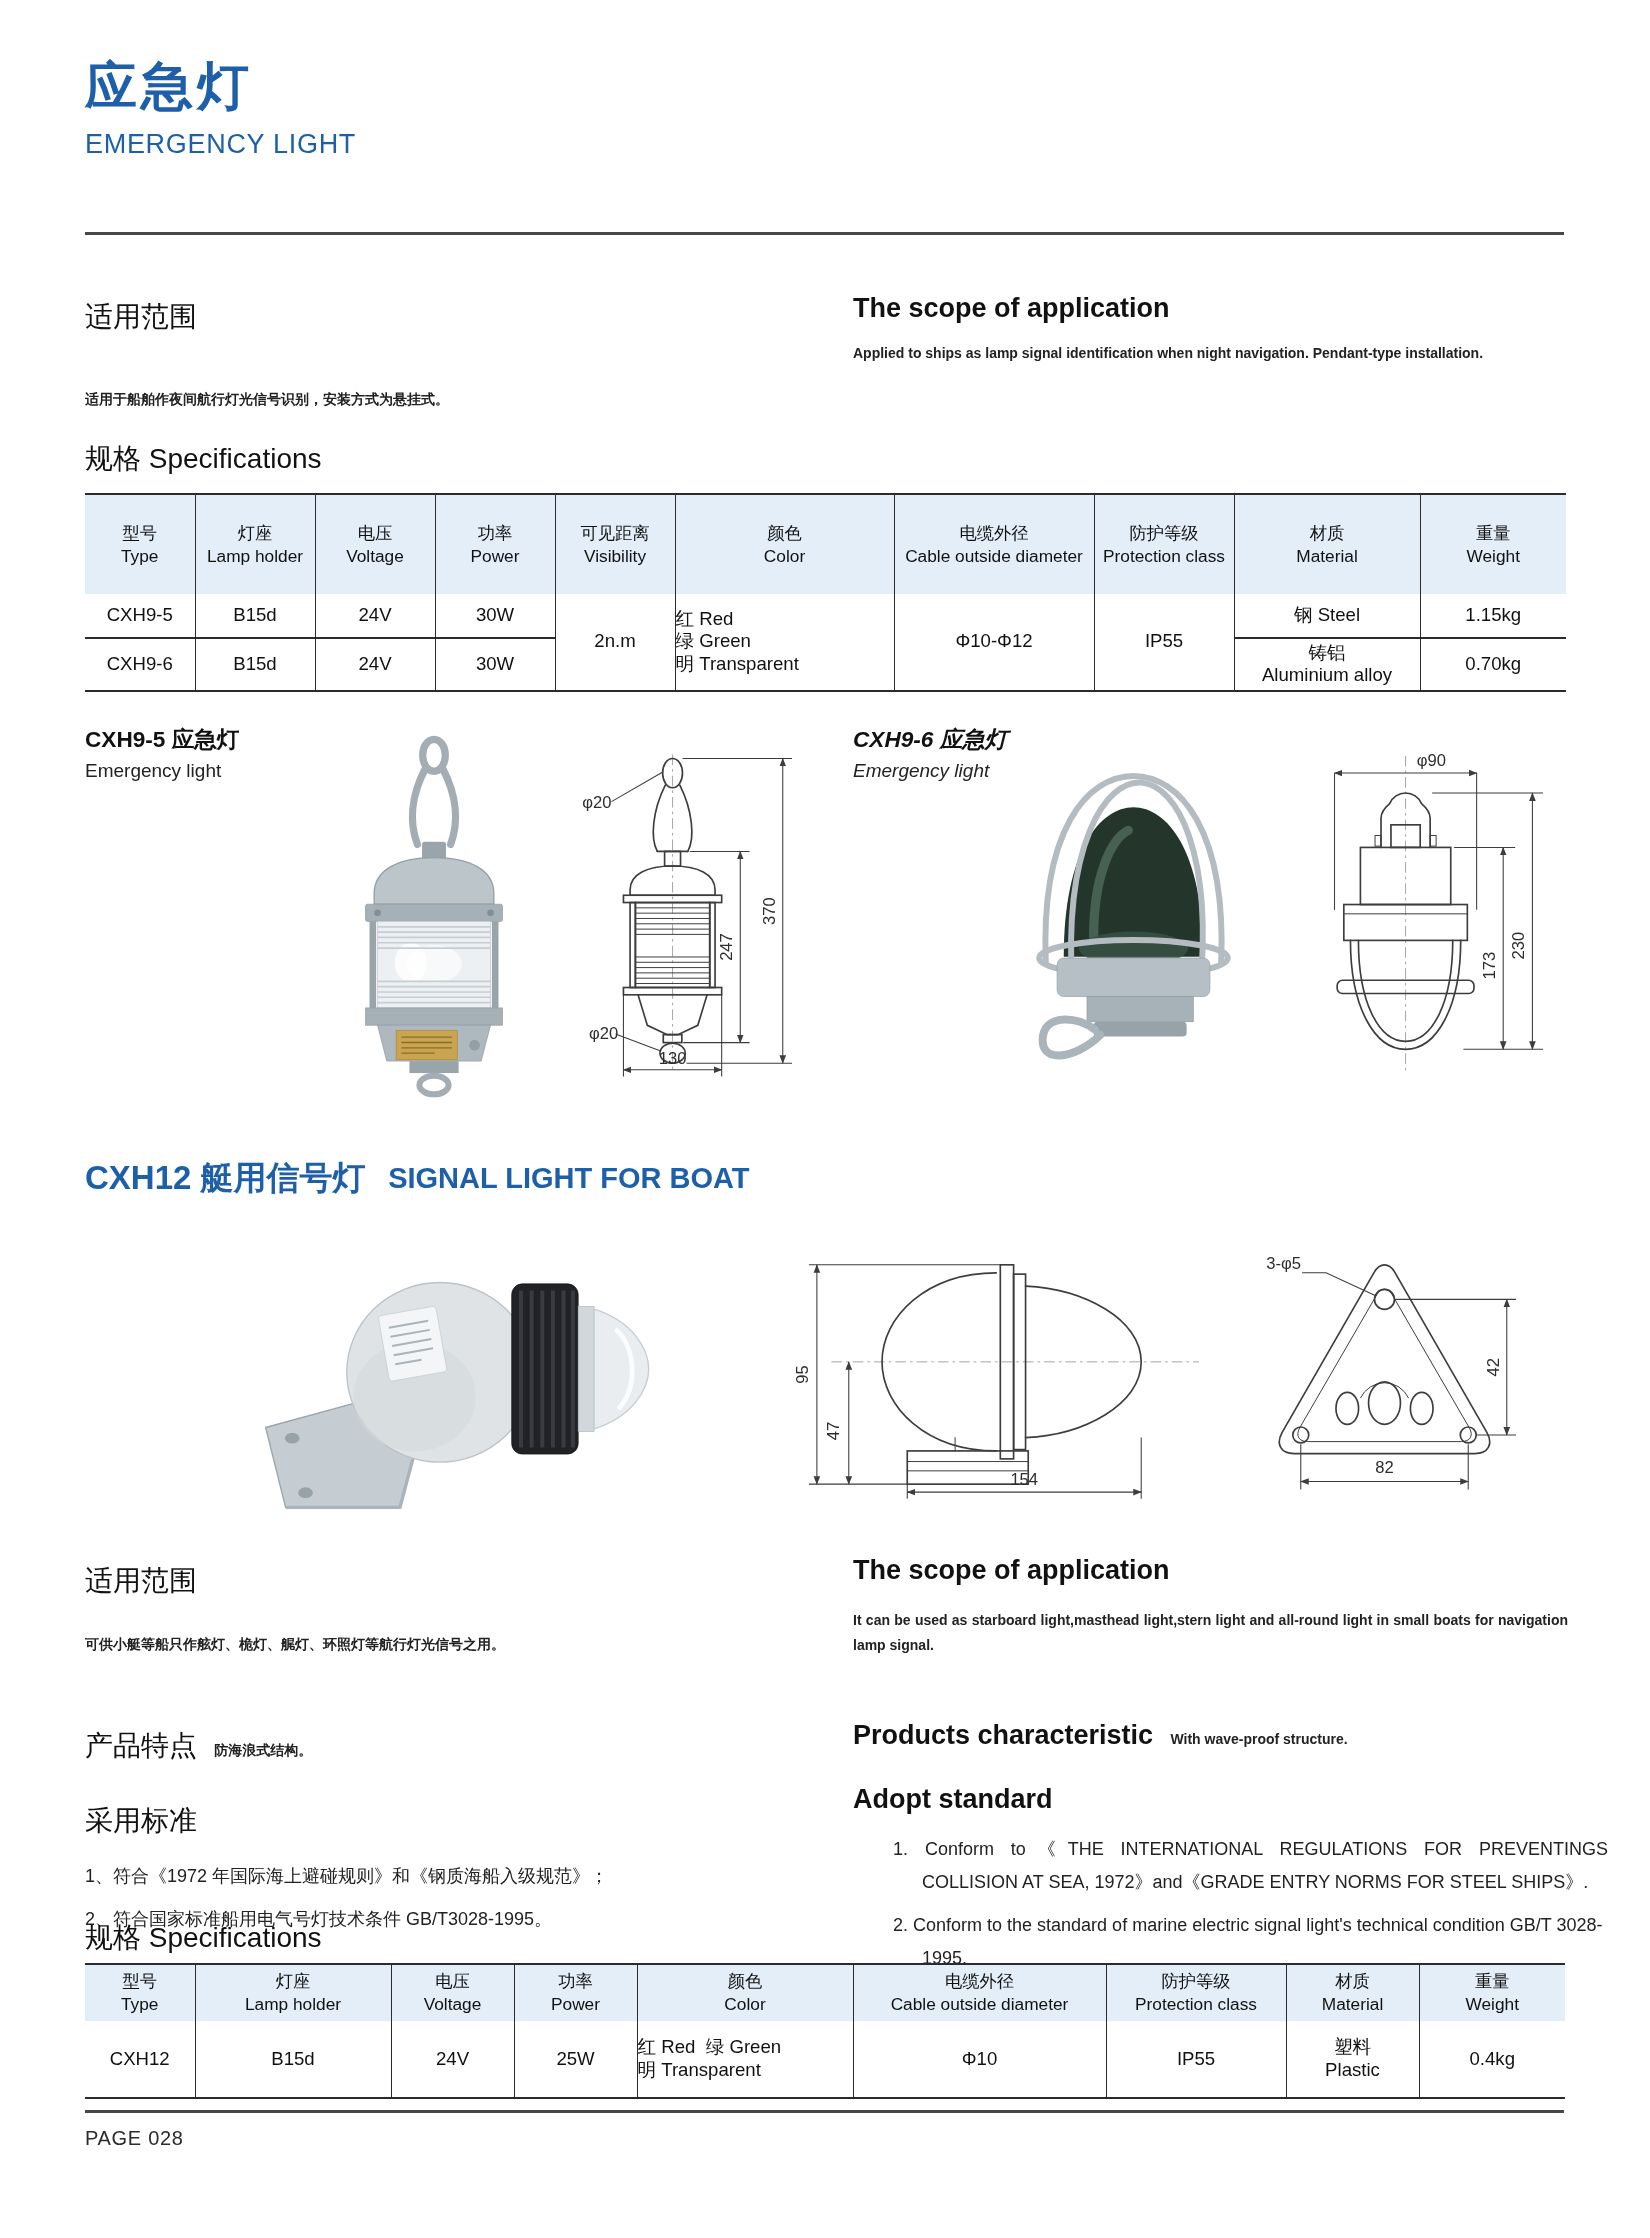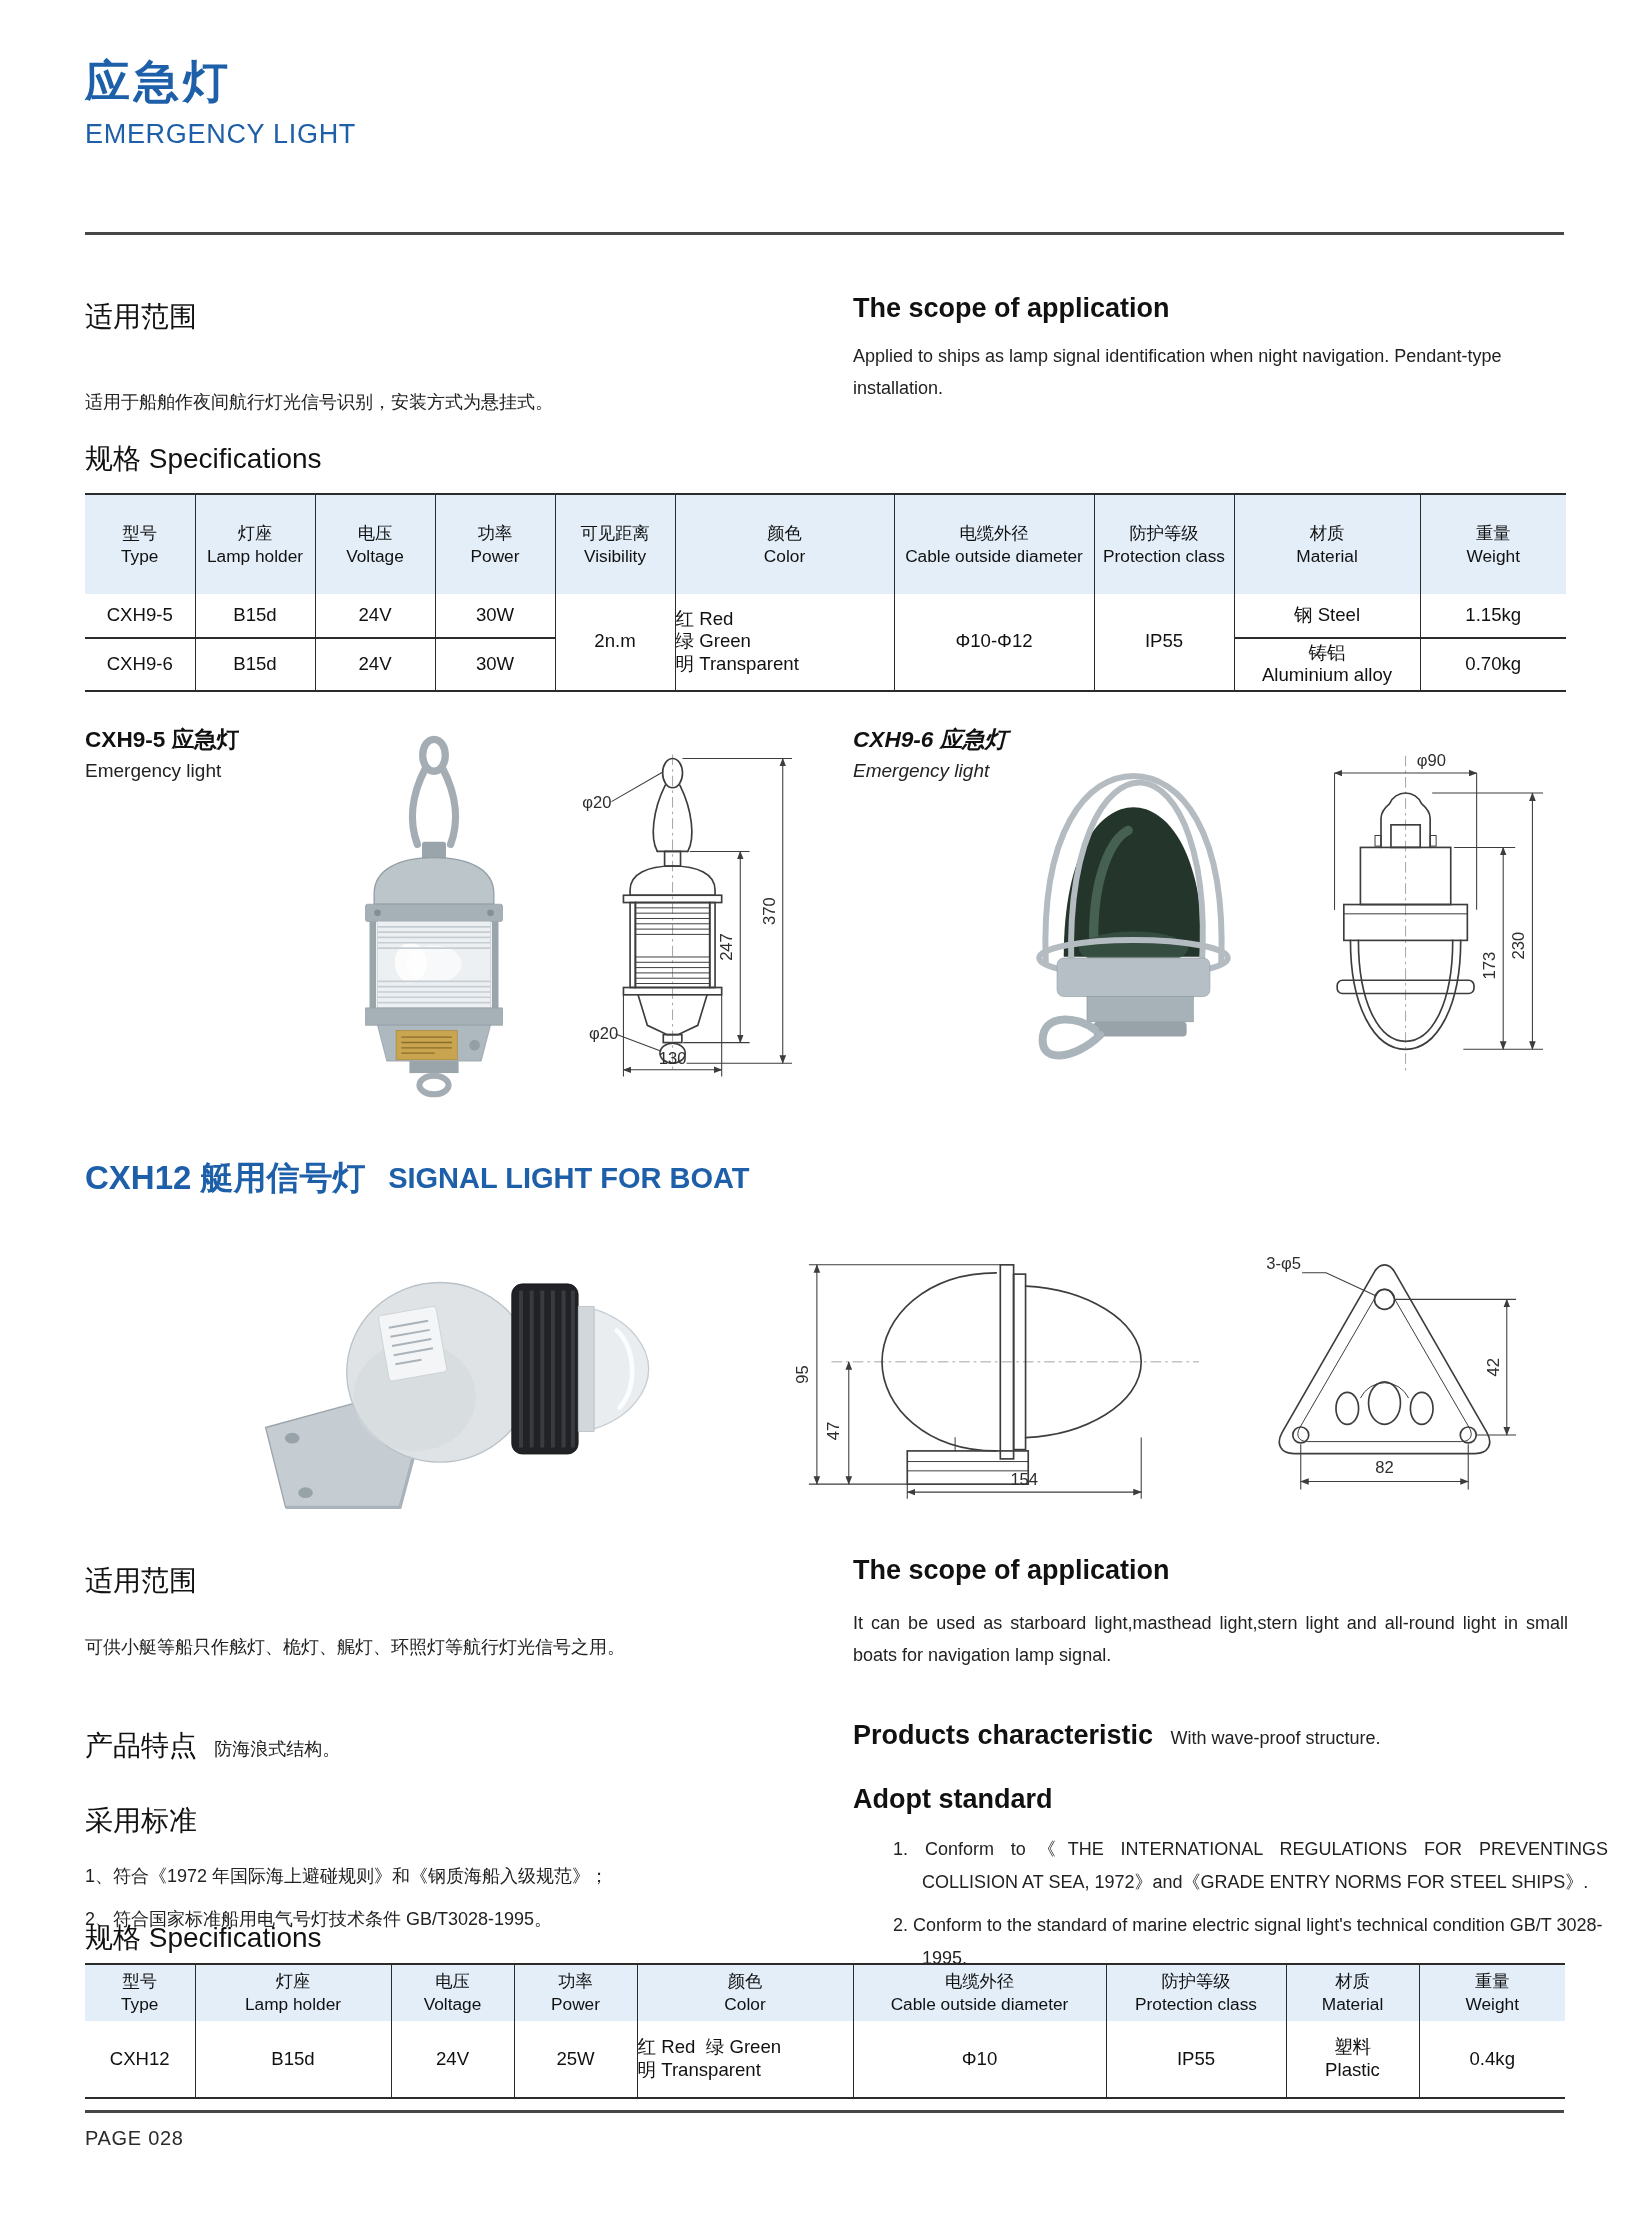--- a/index.html
+++ b/index.html
@@ -1,26 +1,26 @@
 <!DOCTYPE html>
 <html style="--accent: #1d5fa8; --thbg: #e3eef9;font-size:10.6px"><head>
 <meta charset="utf-8">
 <style>
   html,body{margin:0;padding:0;background:#e8e8e8;}
   .page{position:relative;width:1650px;height:2239px;background:#ffffff;margin:0 auto;
         font-family:"Liberation Sans","DejaVu Sans",sans-serif;color:#1c1c1c;overflow:hidden;}
   .abs{position:absolute;}
   
-  .hdr-zh{font-size:45px;font-weight:bold;color:var(--accent,#1d5fa8);letter-spacing:4px;}
+  .hdr-zh{font-size:52px;font-weight:bold;color:var(--accent,#1d5fa8);letter-spacing:4px;}
   .hdr-en{font-size:27px;color:var(--accent,#1d5fa8);letter-spacing:0.7px;margin-top:6.7px;}
   .rule{background:#474747;height:2.7px;width:1479px;}
   
   .h-zh{font-size:28px;font-weight:normal;color:#111;}
   .h-en{font-size:27px;font-weight:bold;color:#111;}
-  .body-txt{font-size:18px;color:#222;line-height:1.75;}
+  .body-txt{font-size:14px;color:#222;line-height:1.75;font-weight:bold;}
   .just{text-align:justify;}
   .inline-h{display:flex;align-items:baseline;gap:17.3px;}
   .list-item{font-size:18px;color:#222;line-height:1.85;margin-bottom:9.3px;}
   .hang{padding-left:29px;text-indent:-29px;}
   
   table.spec{border-collapse:collapse;width:100%;table-layout:fixed;
              border-top:2.7px solid #2b2b2b;border-bottom:2.7px solid #2b2b2b;}
   table.spec th{background:var(--thbg,#e3eef9);font-weight:normal;font-size:17.3px;line-height:22.6px;
                 text-align:center;vertical-align:middle;color:#111;padding:4px 5.3px;}
   table.spec td{font-size:18.6px;line-height:22.6px;text-align:center;vertical-align:middle;color:#111;padding:2.7px 5.3px;}

